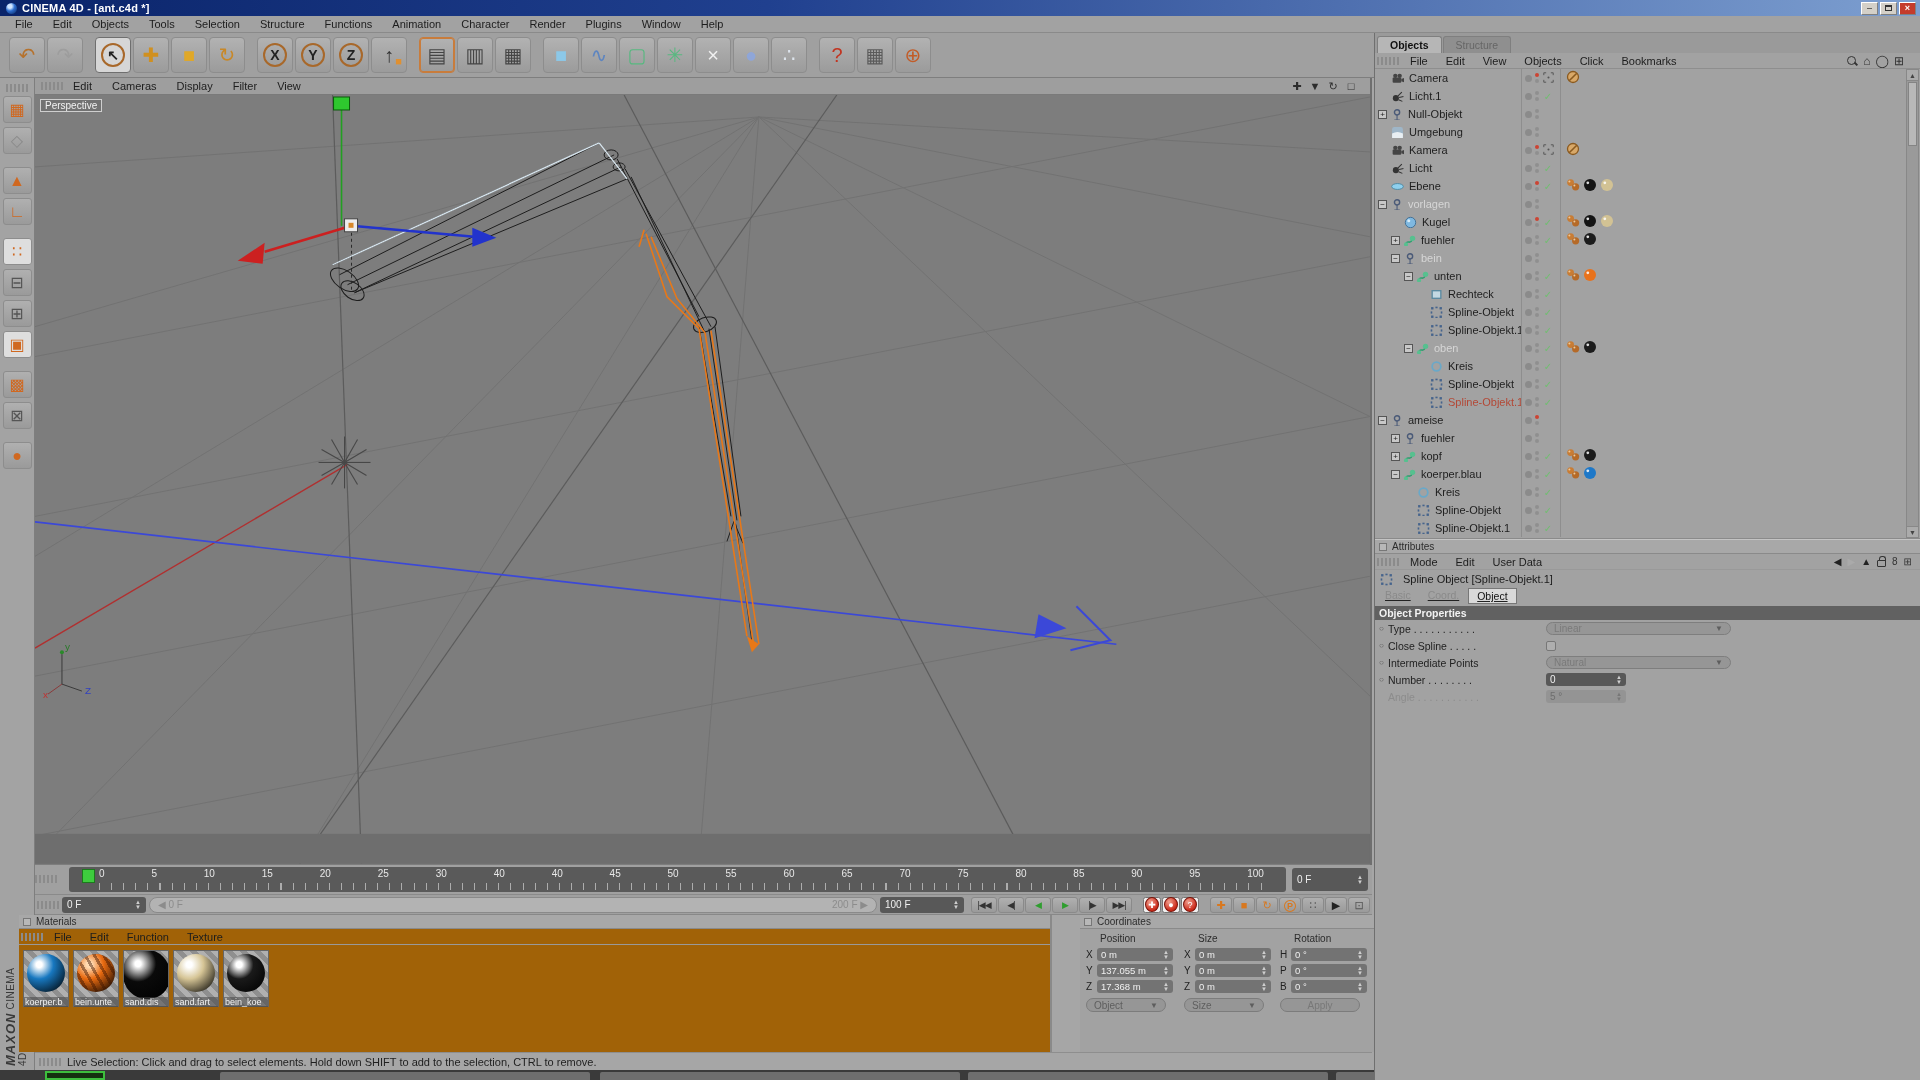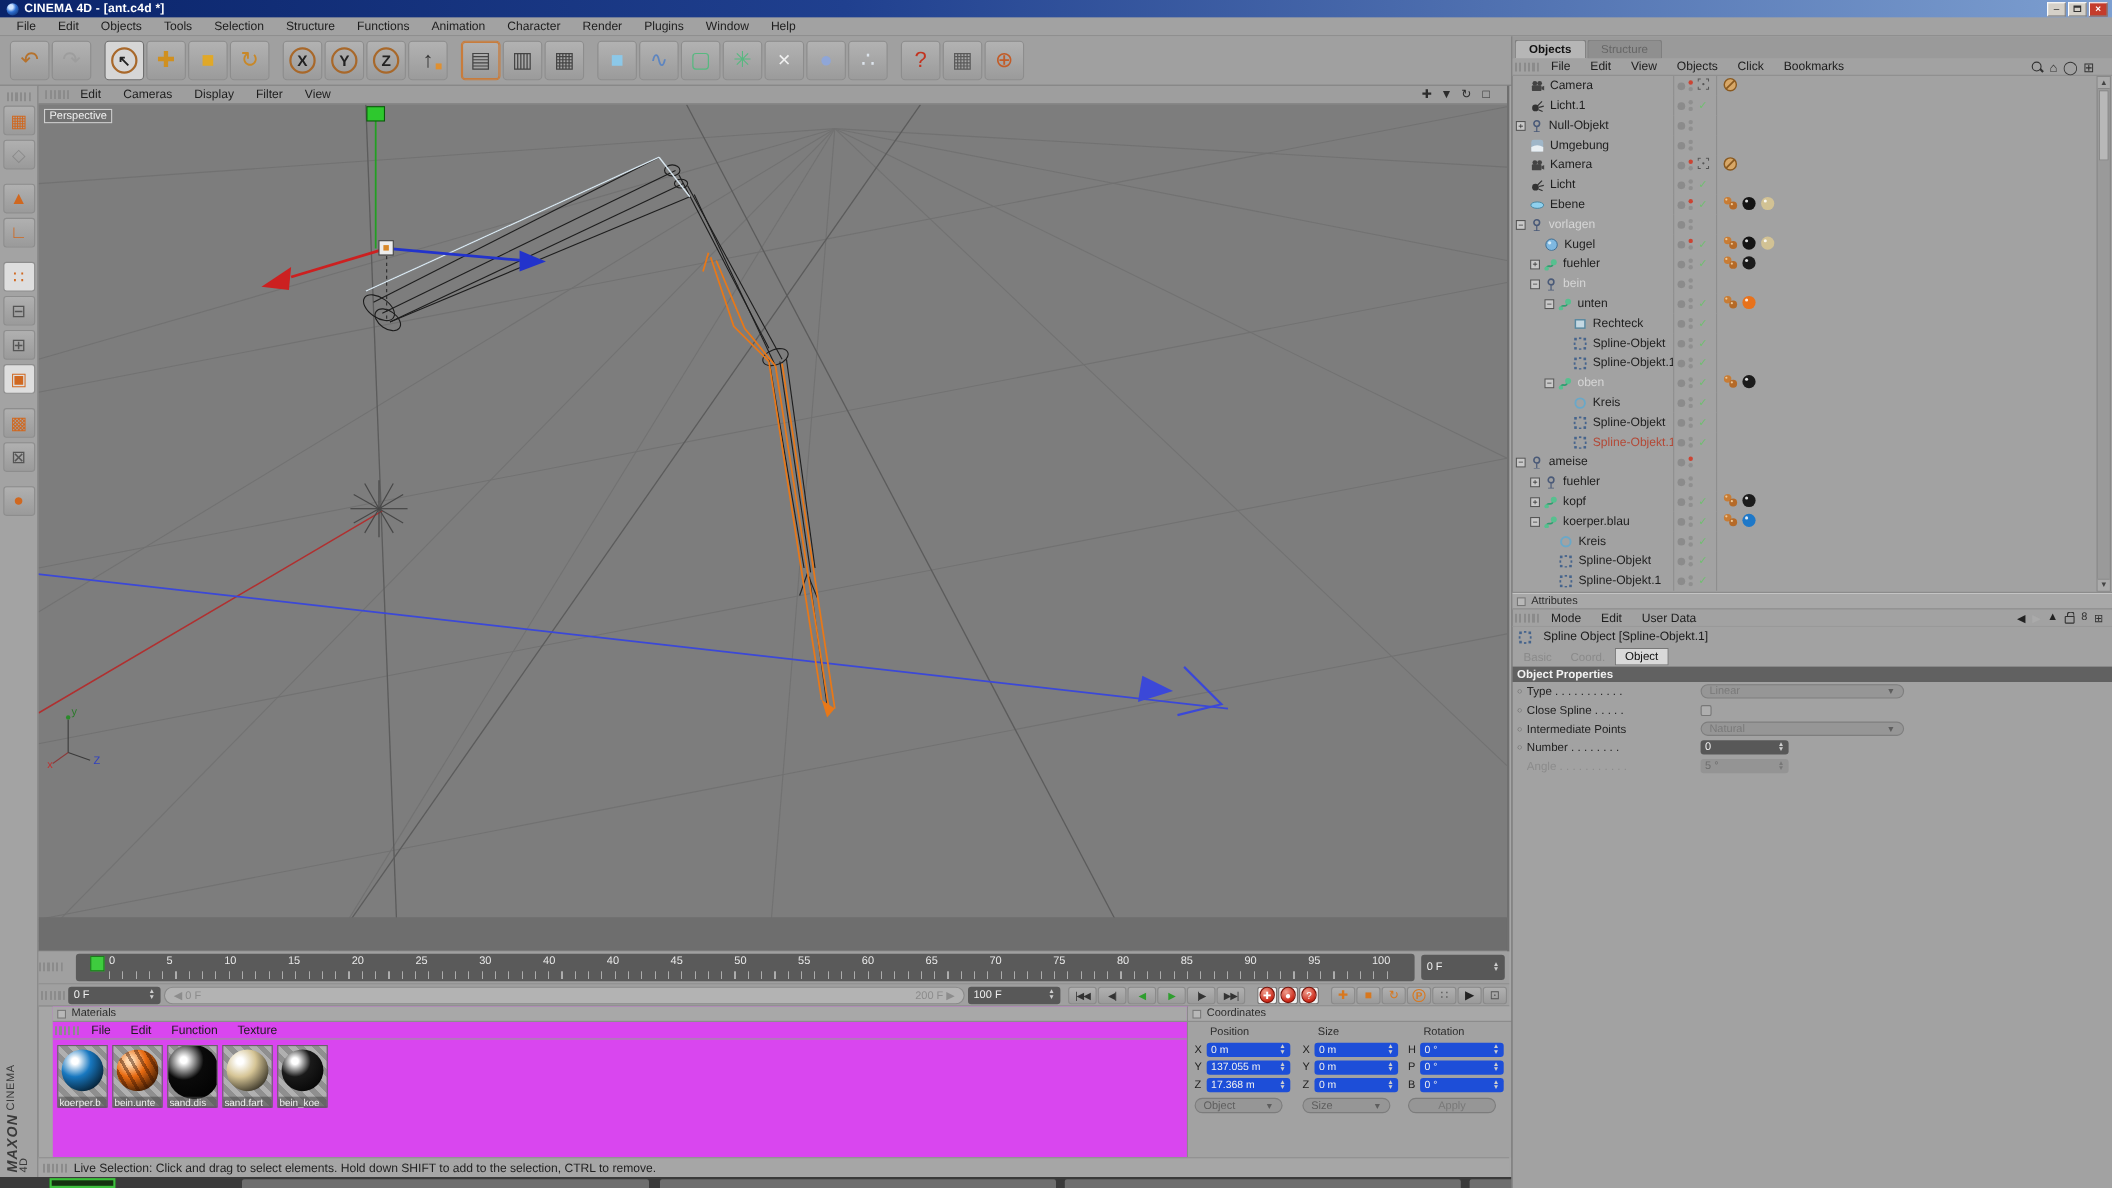--- a/index.html
+++ b/index.html
@@ -93,36 +93,36 @@
     font-size:11px; line-height:14px; text-align:center; }
   .key.circ { font-weight:bold; }
   .key.circ span { border:1.5px solid currentColor; border-radius:50%; font-size:9px; padding:0 2px; }
 
   
   .ptitle { height:14px; background:#a8a8a8; border-bottom:1px solid #8a8a8a; display:flex; align-items:center;
     gap:5px; padding-left:4px; font-size:10px; color:#2c2c2c; }
   .cbx { width:8px; height:8px; border:1px solid #777; background:#b8b8b8; }
   .pmenu { height:16px; display:flex; align-items:center; gap:2px; border-bottom:1px solid #999; padding-left:2px; }
 
-  #materials { position:absolute; left:48px; top:915px; width:1033px; height:137px; background:#d946ef; border-right:2px solid #8a8a8a; }
+  #materials { position:absolute; left:19px; top:915px; width:1033px; height:137px; background:#a16207; border-right:2px solid #8a8a8a; }
   #matlist { display:flex; gap:4px; padding:5px 0 0 4px; }
   .mat { width:46px; height:60px; position:relative; }
   .msw { width:46px; height:57px; background:repeating-linear-gradient(45deg,#8f8f8f 0 5px,#b0b0b0 5px 10px);
     border:1px solid #666; position:relative; overflow:hidden; }
   .msphere { position:absolute; left:3px; top:3px; width:38px; height:38px; border-radius:50%; }
   .msphere.blob { left:-1px; top:-1px; width:47px; height:49px; border-radius:42% 48% 45% 50%; }
   .mlabel { position:absolute; left:1px; right:1px; bottom:3px; color:#f0f0f0; font-size:9px;
     background:rgba(70,70,70,.55); white-space:nowrap; overflow:hidden; padding-left:1px; }
 
   #coords { position:absolute; left:1068px; top:915px; width:304px; height:137px; background:#a2a2a2;margin-left:12px; }
   #coordgrid { display:grid; grid-template-columns:98px 96px 104px; padding:2px 0 0 6px; row-gap:0; }
   .chead { font-size:10px; color:#2c2c2c; padding:2px 0 3px 14px; }
   .crow { display:flex; align-items:center; height:15px; margin-bottom:1px; }
   .crow .ax { width:11px; font-size:10px; color:#222; }
-  .fld { flex:0 0 76px; height:13px; background:#1d4ed8; border-radius:3px; color:#f0f0f0; font-size:9.5px;
+  .fld { flex:0 0 76px; height:13px; background:#737373; border-radius:3px; color:#f0f0f0; font-size:9.5px;
     display:flex; align-items:center; padding:0 4px;gap:12px; }
   .cfoot { margin-top:3px; }
   .pill { height:14px; background:#969696; border:1px solid #7c7c7c; border-radius:7px; color:#5e5e5e;
     font-size:10px; display:flex; align-items:center; padding:0 7px; width:80px; }
   .pill .dd { margin-left:auto; font-size:8px; }
   .pill.btnp { justify-content:center; color:#787878; }
 
   
   #statusbar { position:absolute; left:35px; top:1052px; width:1337px; height:18px; background:#a6a6a6;
     border-top:1px solid #8e8e8e; display:flex; align-items:center; gap:6px; padding-left:4px; color:#1f1f1f; }
@@ -165,21 +165,21 @@
   #oscroll .ar.dn { position:absolute; bottom:0; left:0; right:0; border-top:1px solid #888; border-bottom:none; }
   #oscroll .thumb { position:absolute; left:1px; right:1px; top:12px; height:64px; background:#b8b8b8; border:1px solid #848484; }
 
   
   #attrs { border-top:1px solid #c4c4c4; }
   #amenu { height:16px; display:flex; align-items:center; gap:2px; padding-left:2px; border-bottom:1px solid #999; }
   #amenu .icons { margin-left:auto; display:flex; gap:6px; align-items:center; padding-right:8px; font-size:10px; }
   .lockic { width:9px; height:7px; border:1.4px solid #333; border-radius:1px; position:relative; display:inline-block; margin-top:3px; }
   .lockic::before { content:""; position:absolute; left:1px; top:-5px; width:5px; height:4px; border:1.4px solid #333; border-bottom:none; border-radius:3px 3px 0 0; }
   #aobj { height:18px; display:flex; align-items:center; gap:5px; padding-left:5px; font-size:11px; color:#1a1a1a; }
-  #atabs { height:17px; display:flex; gap:1px; padding-left:2px; align-items:flex-end; }
+  #atabs { height:17px; display:flex; gap:1px; padding-left:2px; align-items:flex-start;text-decoration:underline; }
   .atab { padding:1px 8px; font-size:10.5px; }
   .atab.off { color:#8a8a8a; }
   .atab.on { background:#d9d9d9; border:1px solid #777; color:#111; }
   #asection { height:14px; background:#616161; color:#f2f2f2; font-weight:bold; font-size:10.5px;
     display:flex; align-items:center; padding-left:4px; margin-top:1px; }
   .arow { display:flex; align-items:center; height:17px; padding-left:4px; }
   .adot { width:9px; font-size:8px; color:#555; }
   .albl { width:158px; font-size:10.5px; color:#222; overflow:hidden; white-space:nowrap; }
   .arow.dim .albl { color:#8c8c8c; }
   .arow.dim .adot { visibility:hidden; }

